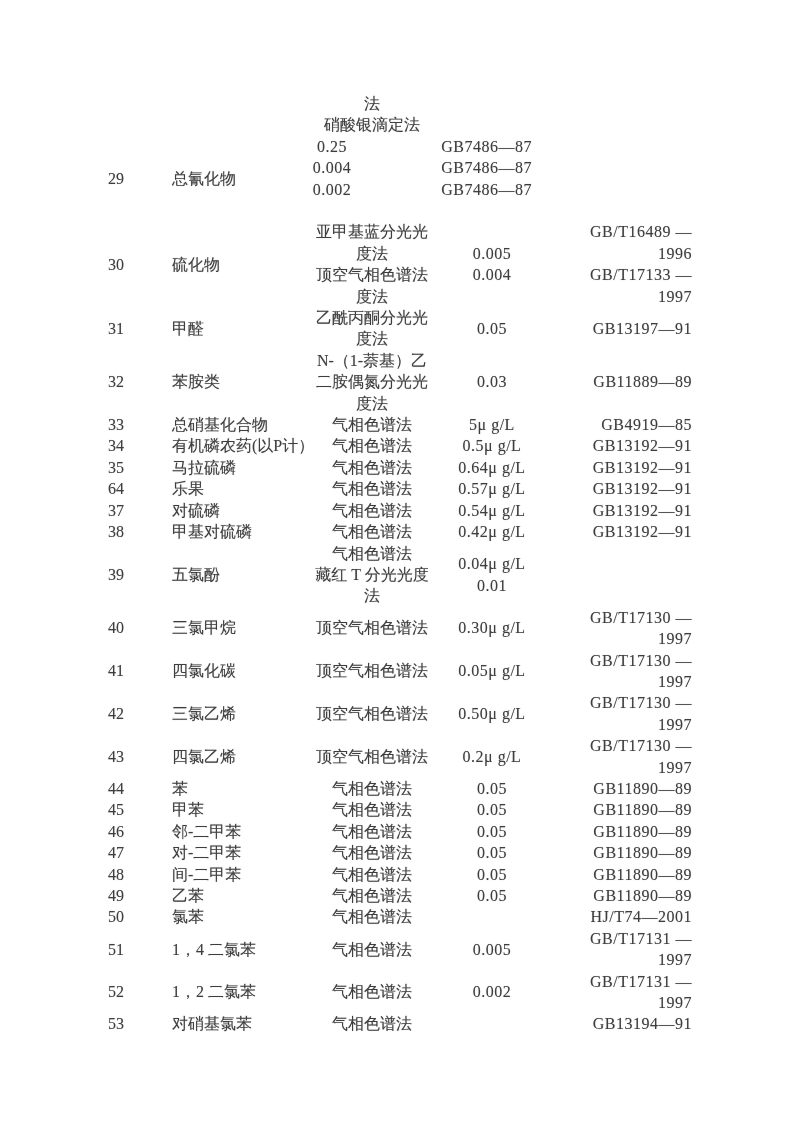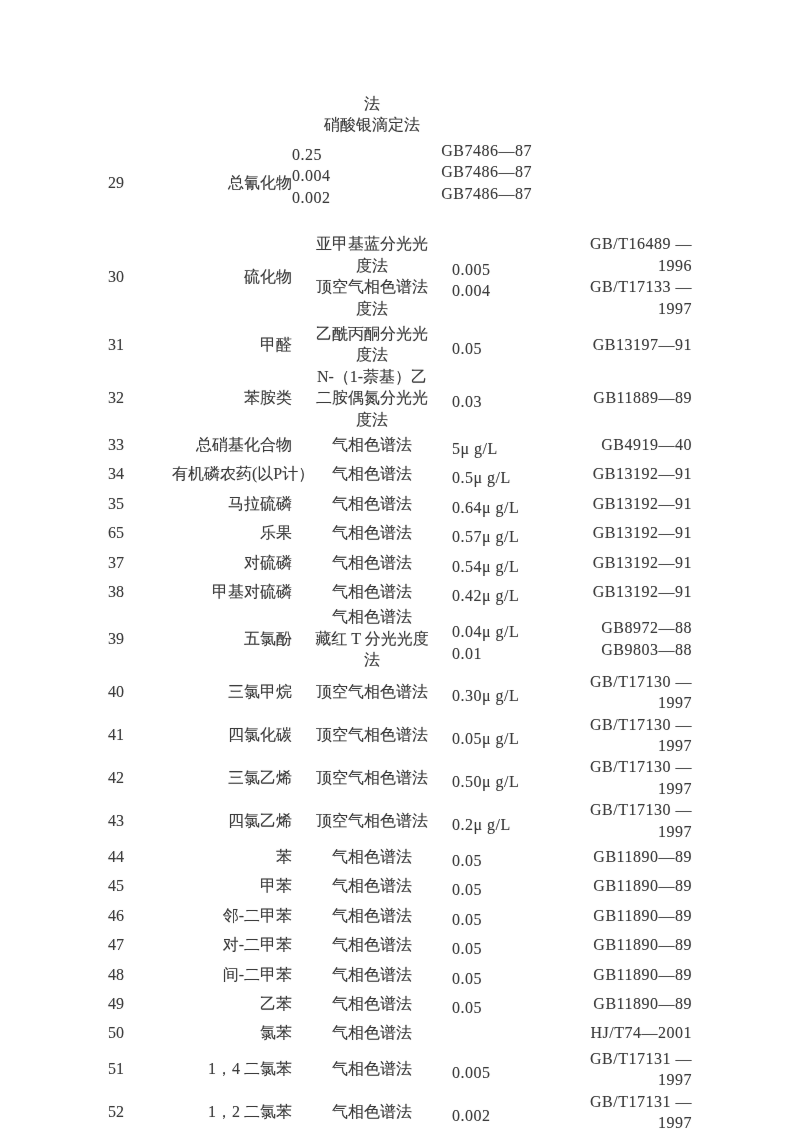--- a/index.html
+++ b/index.html
@@ -32,23 +32,23 @@
     display: flex;
     flex-direction: column;
     justify-content: center;
     font-size: 16px;
     line-height: 21.4px;
     text-shadow: 0 0 1px rgba(62,62,62,0.35);
     white-space: nowrap;
   }
   .cell .line { min-height: 21.4px; }
   .col-no       { width: 64px;  text-align: left; }
-  .col-name     { width: 120px; text-align: right; }
+  .col-name     { width: 120px; text-align: left; }
   .col-method   { width: 160px; text-align: center; }
-  .col-value    { width: 80px;  letter-spacing: 0.5px; margin-top: 8px; }
+  .col-value    { width: 80px;  text-align: center; letter-spacing: 0.5px; }
   .col-standard { width: 160px; text-align: right; padding-left: 40px; box-sizing: border-box; letter-spacing: 0.5px; }
 </style>
 </head>
 <body>
 
 <div class="page">
   <div class="tbl" id="methods-table">
       <div class="row">
         <div class="cell col-no">
           <div class="line"></div>
@@ -153,21 +153,21 @@
         <div class="cell col-name">
           <div class="line">总硝基化合物</div>
         </div>
         <div class="cell col-method">
           <div class="line">气相色谱法</div>
         </div>
         <div class="cell col-value">
           <div class="line">5μ g/L</div>
         </div>
         <div class="cell col-standard">
-          <div class="line">GB4919—40</div>
+          <div class="line">GB4919—85</div>
         </div>
       </div>
       <div class="row">
         <div class="cell col-no">
           <div class="line">34</div>
         </div>
         <div class="cell col-name">
           <div class="line">有机磷农药(以P计）</div>
         </div>
         <div class="cell col-method">
@@ -192,21 +192,21 @@
         </div>
         <div class="cell col-value">
           <div class="line">0.64μ g/L</div>
         </div>
         <div class="cell col-standard">
           <div class="line">GB13192—91</div>
         </div>
       </div>
       <div class="row">
         <div class="cell col-no">
-          <div class="line">65</div>
+          <div class="line">64</div>
         </div>
         <div class="cell col-name">
           <div class="line">乐果</div>
         </div>
         <div class="cell col-method">
           <div class="line">气相色谱法</div>
         </div>
         <div class="cell col-value">
           <div class="line">0.57μ g/L</div>
         </div>
@@ -256,24 +256,20 @@
           <div class="line">五氯酚</div>
         </div>
         <div class="cell col-method">
           <div class="line">气相色谱法</div>
           <div class="line">藏红 T 分光光度</div>
           <div class="line">法</div>
         </div>
         <div class="cell col-value">
           <div class="line">0.04μ g/L</div>
           <div class="line">0.01</div>
-        </div>
-        <div class="cell col-standard">
-          <div class="line">GB8972—88</div>
-          <div class="line">&nbsp;GB9803—88</div>
         </div>
       </div>
       <div class="row">
         <div class="cell col-no">
           <div class="line">40</div>
         </div>
         <div class="cell col-name">
           <div class="line">三氯甲烷</div>
         </div>
         <div class="cell col-method">

